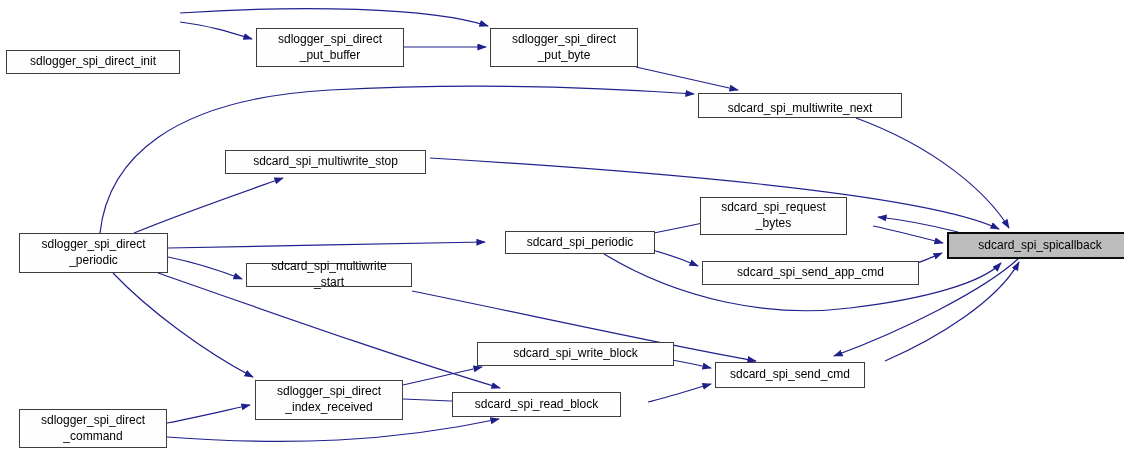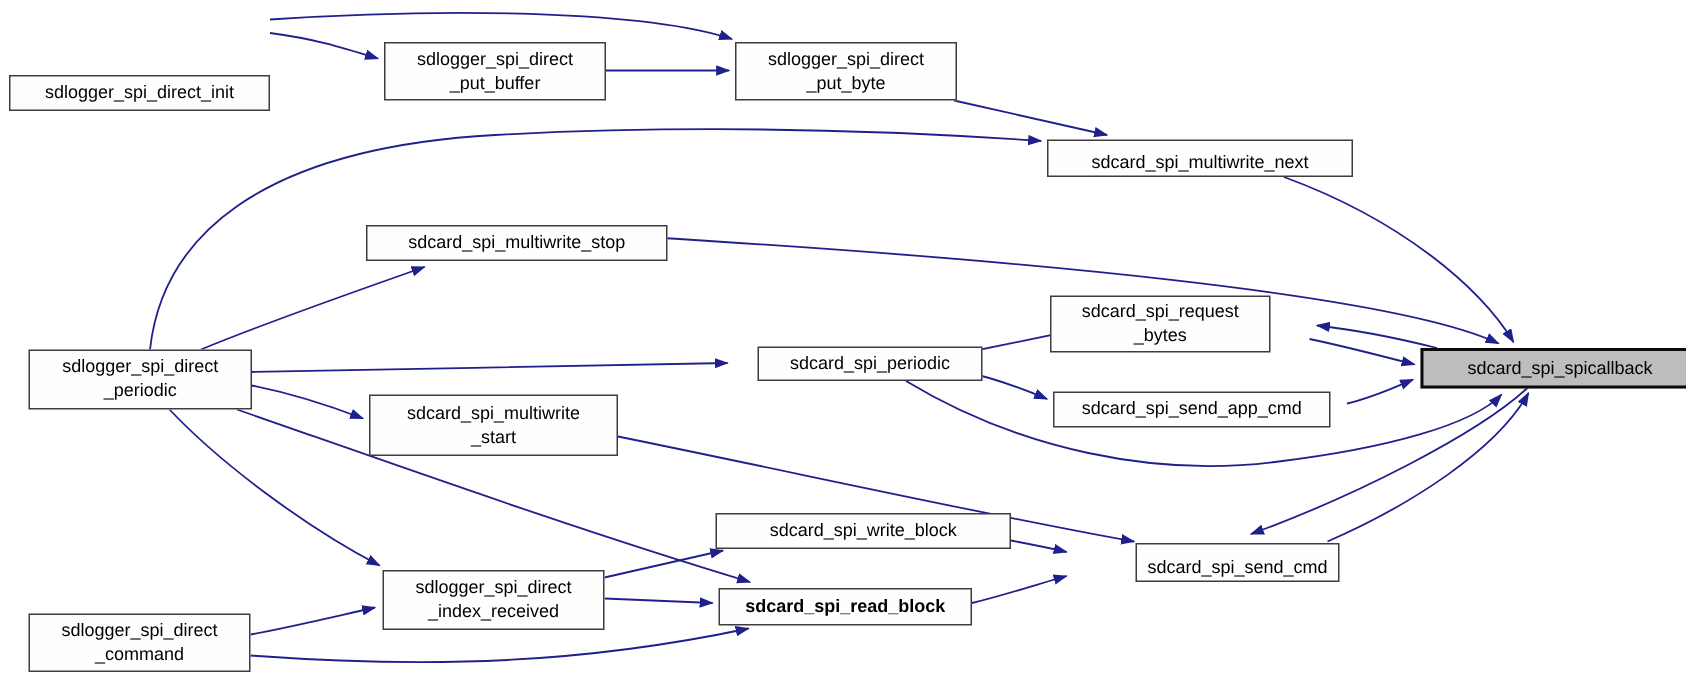--- a/index.html
+++ b/index.html
@@ -83,31 +83,31 @@
         <path class="edge" d="M167,437 C290,446 390,442 499,419" marker-end="url(#arrow)"></path>
       </g>
   </svg>
   <div id="nodes-layer">
       <div class="node" style="left: 6px; top: 6px; width: 174px; height: 24px; margin-top: 44px;"><span>sdlogger_spi_direct_init</span></div>
       <div class="node" style="left: 256px; top: 28px; width: 148px; height: 39px;"><span>sdlogger_spi_direct
 _put_buffer</span></div>
       <div class="node" style="left: 490px; top: 28px; width: 148px; height: 39px;"><span>sdlogger_spi_direct
 _put_byte</span></div>
       <div class="node" style="left: 698px; top: 93px; width: 204px; height: 25px; align-items: flex-end;"><span>sdcard_spi_multiwrite_next</span></div>
-      <div class="node" style="left: 244px; top: 150px; width: 201px; height: 24px; justify-content: center;"><span>sdcard_spi_multiwrite_stop</span></div>
+      <div class="node" style="left: 225px; top: 150px; width: 201px; height: 24px; justify-content: center;"><span>sdcard_spi_multiwrite_stop</span></div>
       <div class="node" style="left: 19px; top: 233px; width: 149px; height: 40px;"><span>sdlogger_spi_direct
 _periodic</span></div>
-      <div class="node" style="left: 246px; top: 263px; width: 166px; height: 41px;"><span>sdcard_spi_multiwrite
+      <div class="node" style="left: 246px; top: 263px; width: 166px; height: 24px;"><span>sdcard_spi_multiwrite
 _start</span></div>
       <div class="node" style="left: 489px; top: 231px; width: 150px; height: 23px; margin-left: 16px;"><span>sdcard_spi_periodic</span></div>
       <div class="node" style="left: 700px; top: 197px; width: 147px; height: 38px;"><span>sdcard_spi_request
 _bytes</span></div>
-      <div class="node" style="left: 702px; top: 261px; width: 185px; height: 24px; justify-content: center;"><span>sdcard_spi_send_app_cmd</span></div>
+      <div class="node" style="left: 702px; top: 261px; width: 217px; height: 24px; justify-content: center;"><span>sdcard_spi_send_app_cmd</span></div>
       <div class="node highlighted" style="left: 947px; top: 232px; width: 186px; height: 27px;"><span>sdcard_spi_spicallback</span></div>
       <div class="node" style="left: 477px; top: 342px; width: 197px; height: 24px;"><span>sdcard_spi_write_block</span></div>
-      <div class="node" style="left: 479px; top: 392px; width: 169px; height: 25px; font-weight: bold;"><span>sdcard_spi_read_block</span></div>
-      <div class="node" style="left: 757px; top: 362px; width: 136px; height: 26px; align-items: flex-end;"><span>sdcard_spi_send_cmd</span></div>
+      <div class="node" style="left: 452px; top: 392px; width: 169px; height: 25px;"><span>sdcard_spi_read_block</span></div>
+      <div class="node" style="left: 715px; top: 362px; width: 150px; height: 26px;"><span>sdcard_spi_send_cmd</span></div>
       <div class="node" style="left: 255px; top: 380px; width: 148px; height: 40px;"><span>sdlogger_spi_direct
 _index_received</span></div>
       <div class="node" style="left: 19px; top: 409px; width: 148px; height: 39px;"><span>sdlogger_spi_direct
 _command</span></div>
     </div>
 </div>
 
 </body></html>

